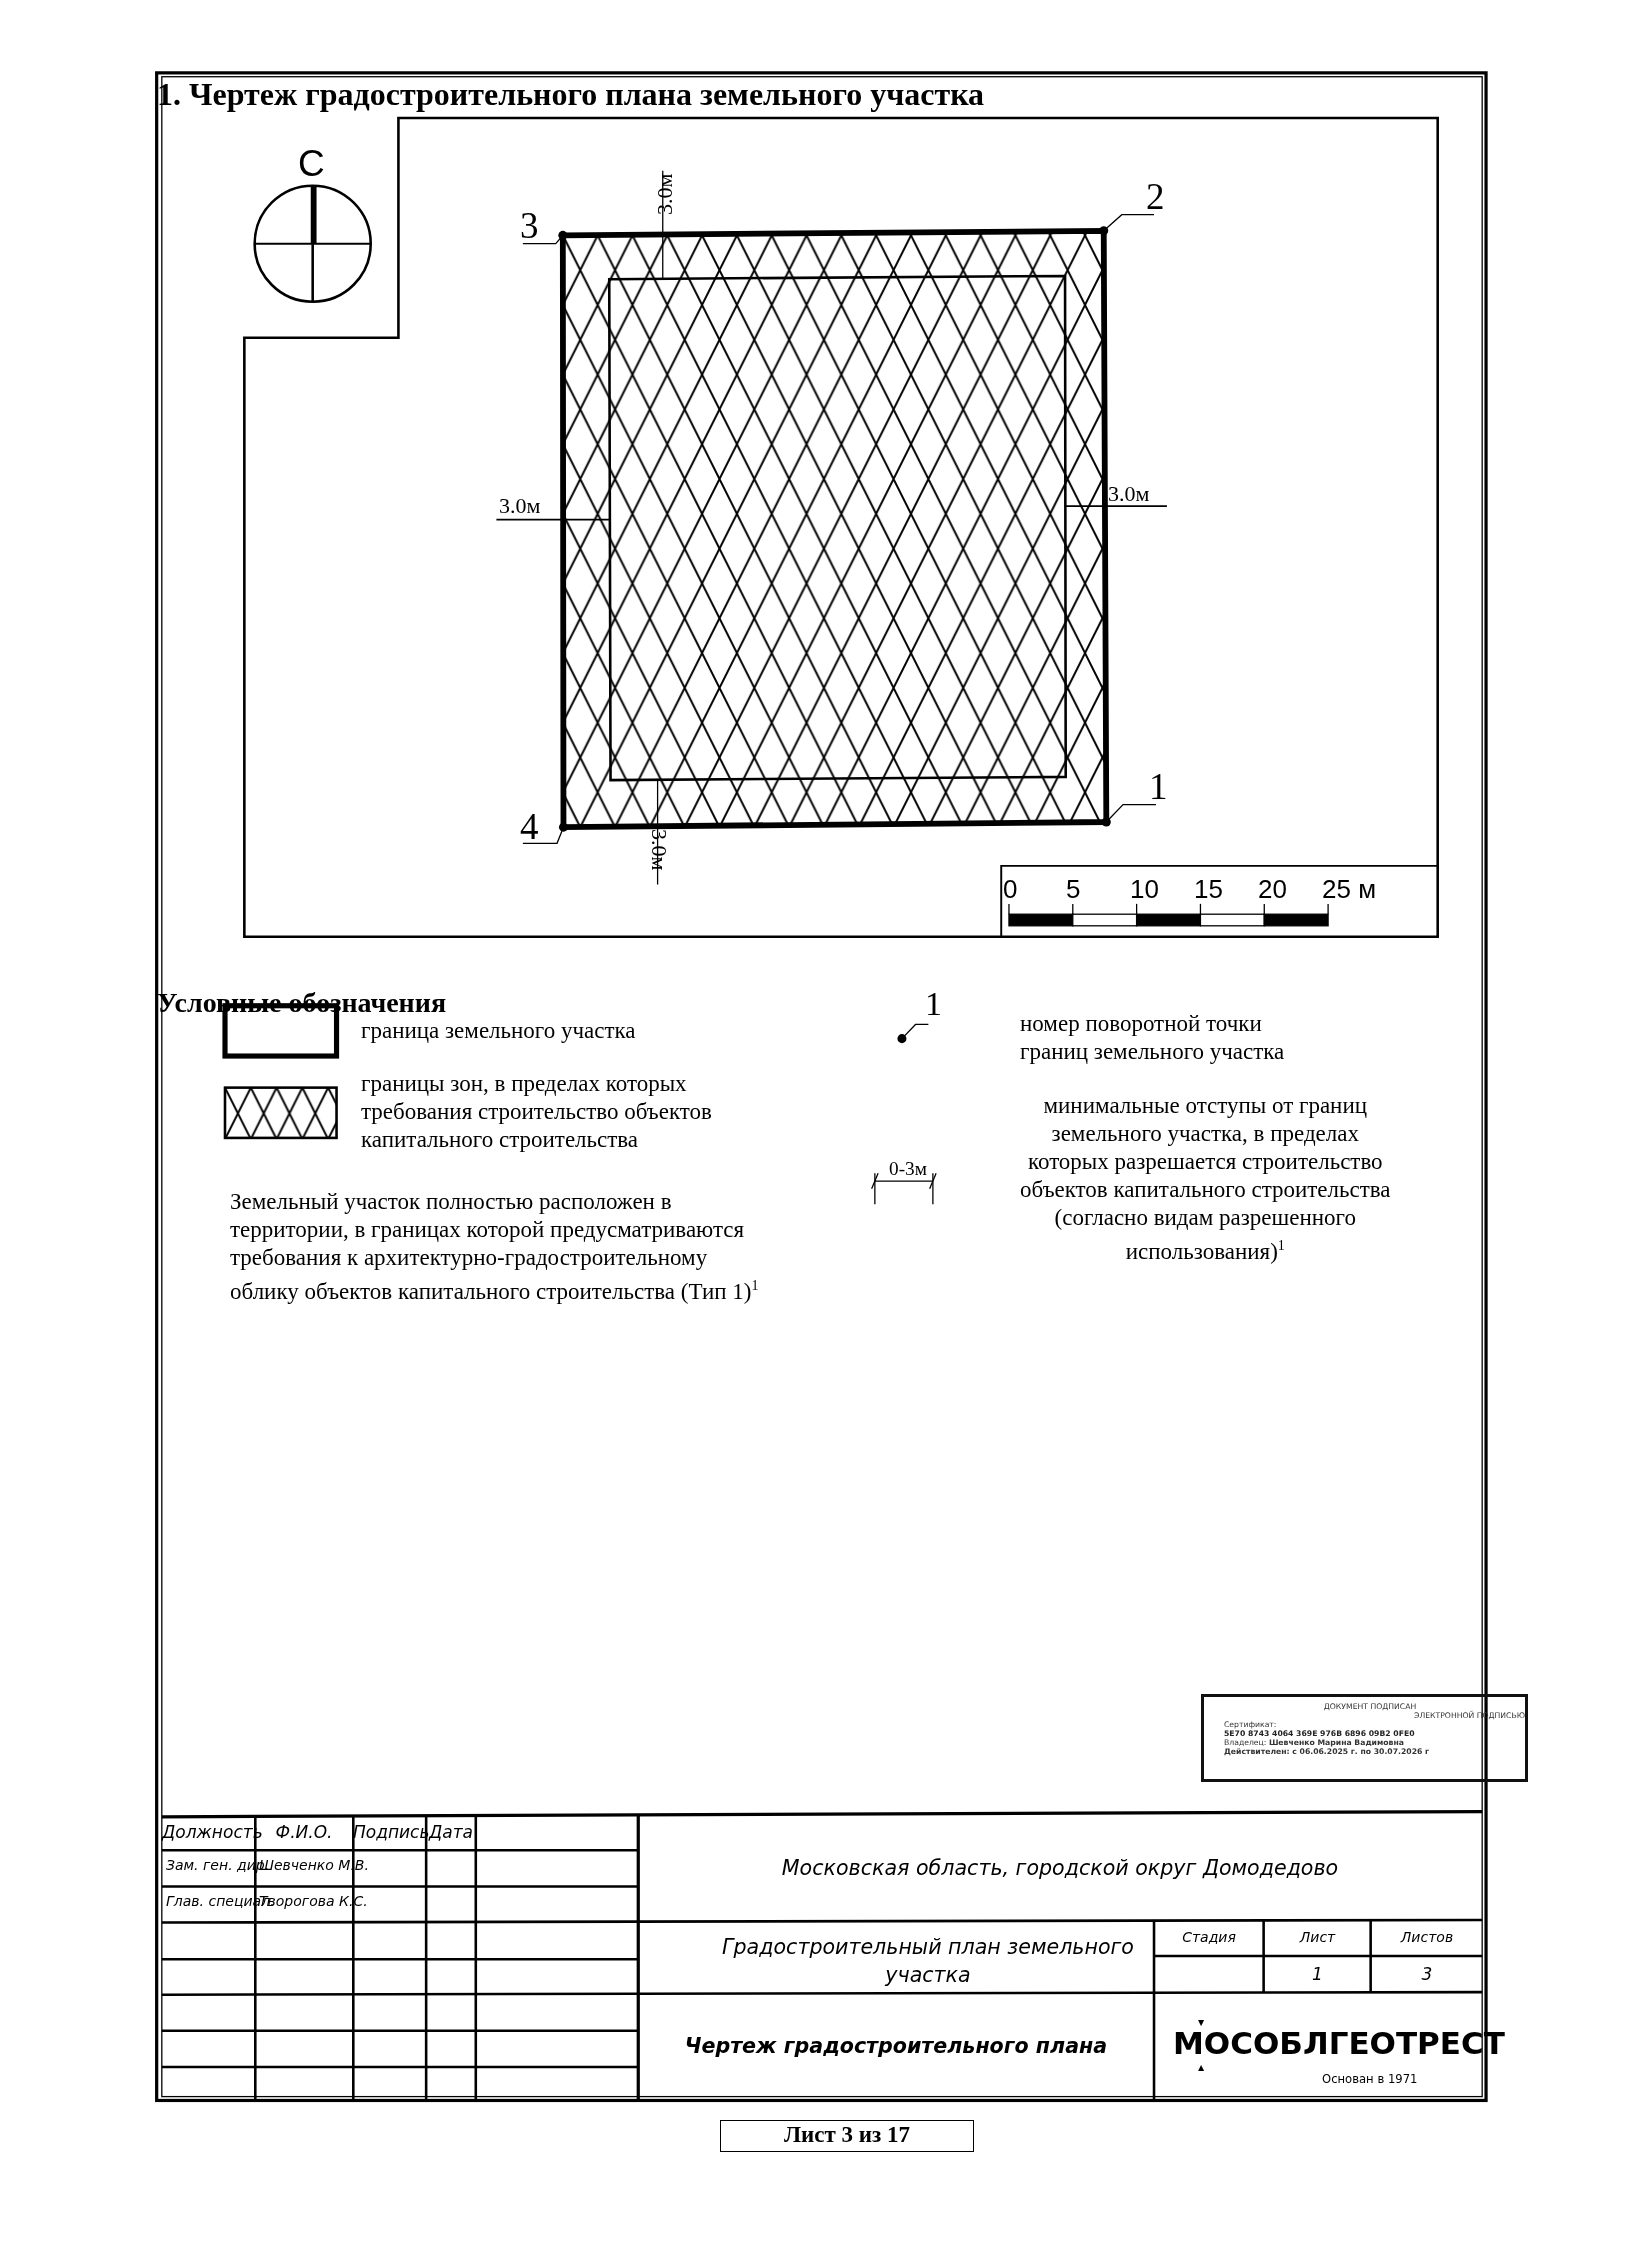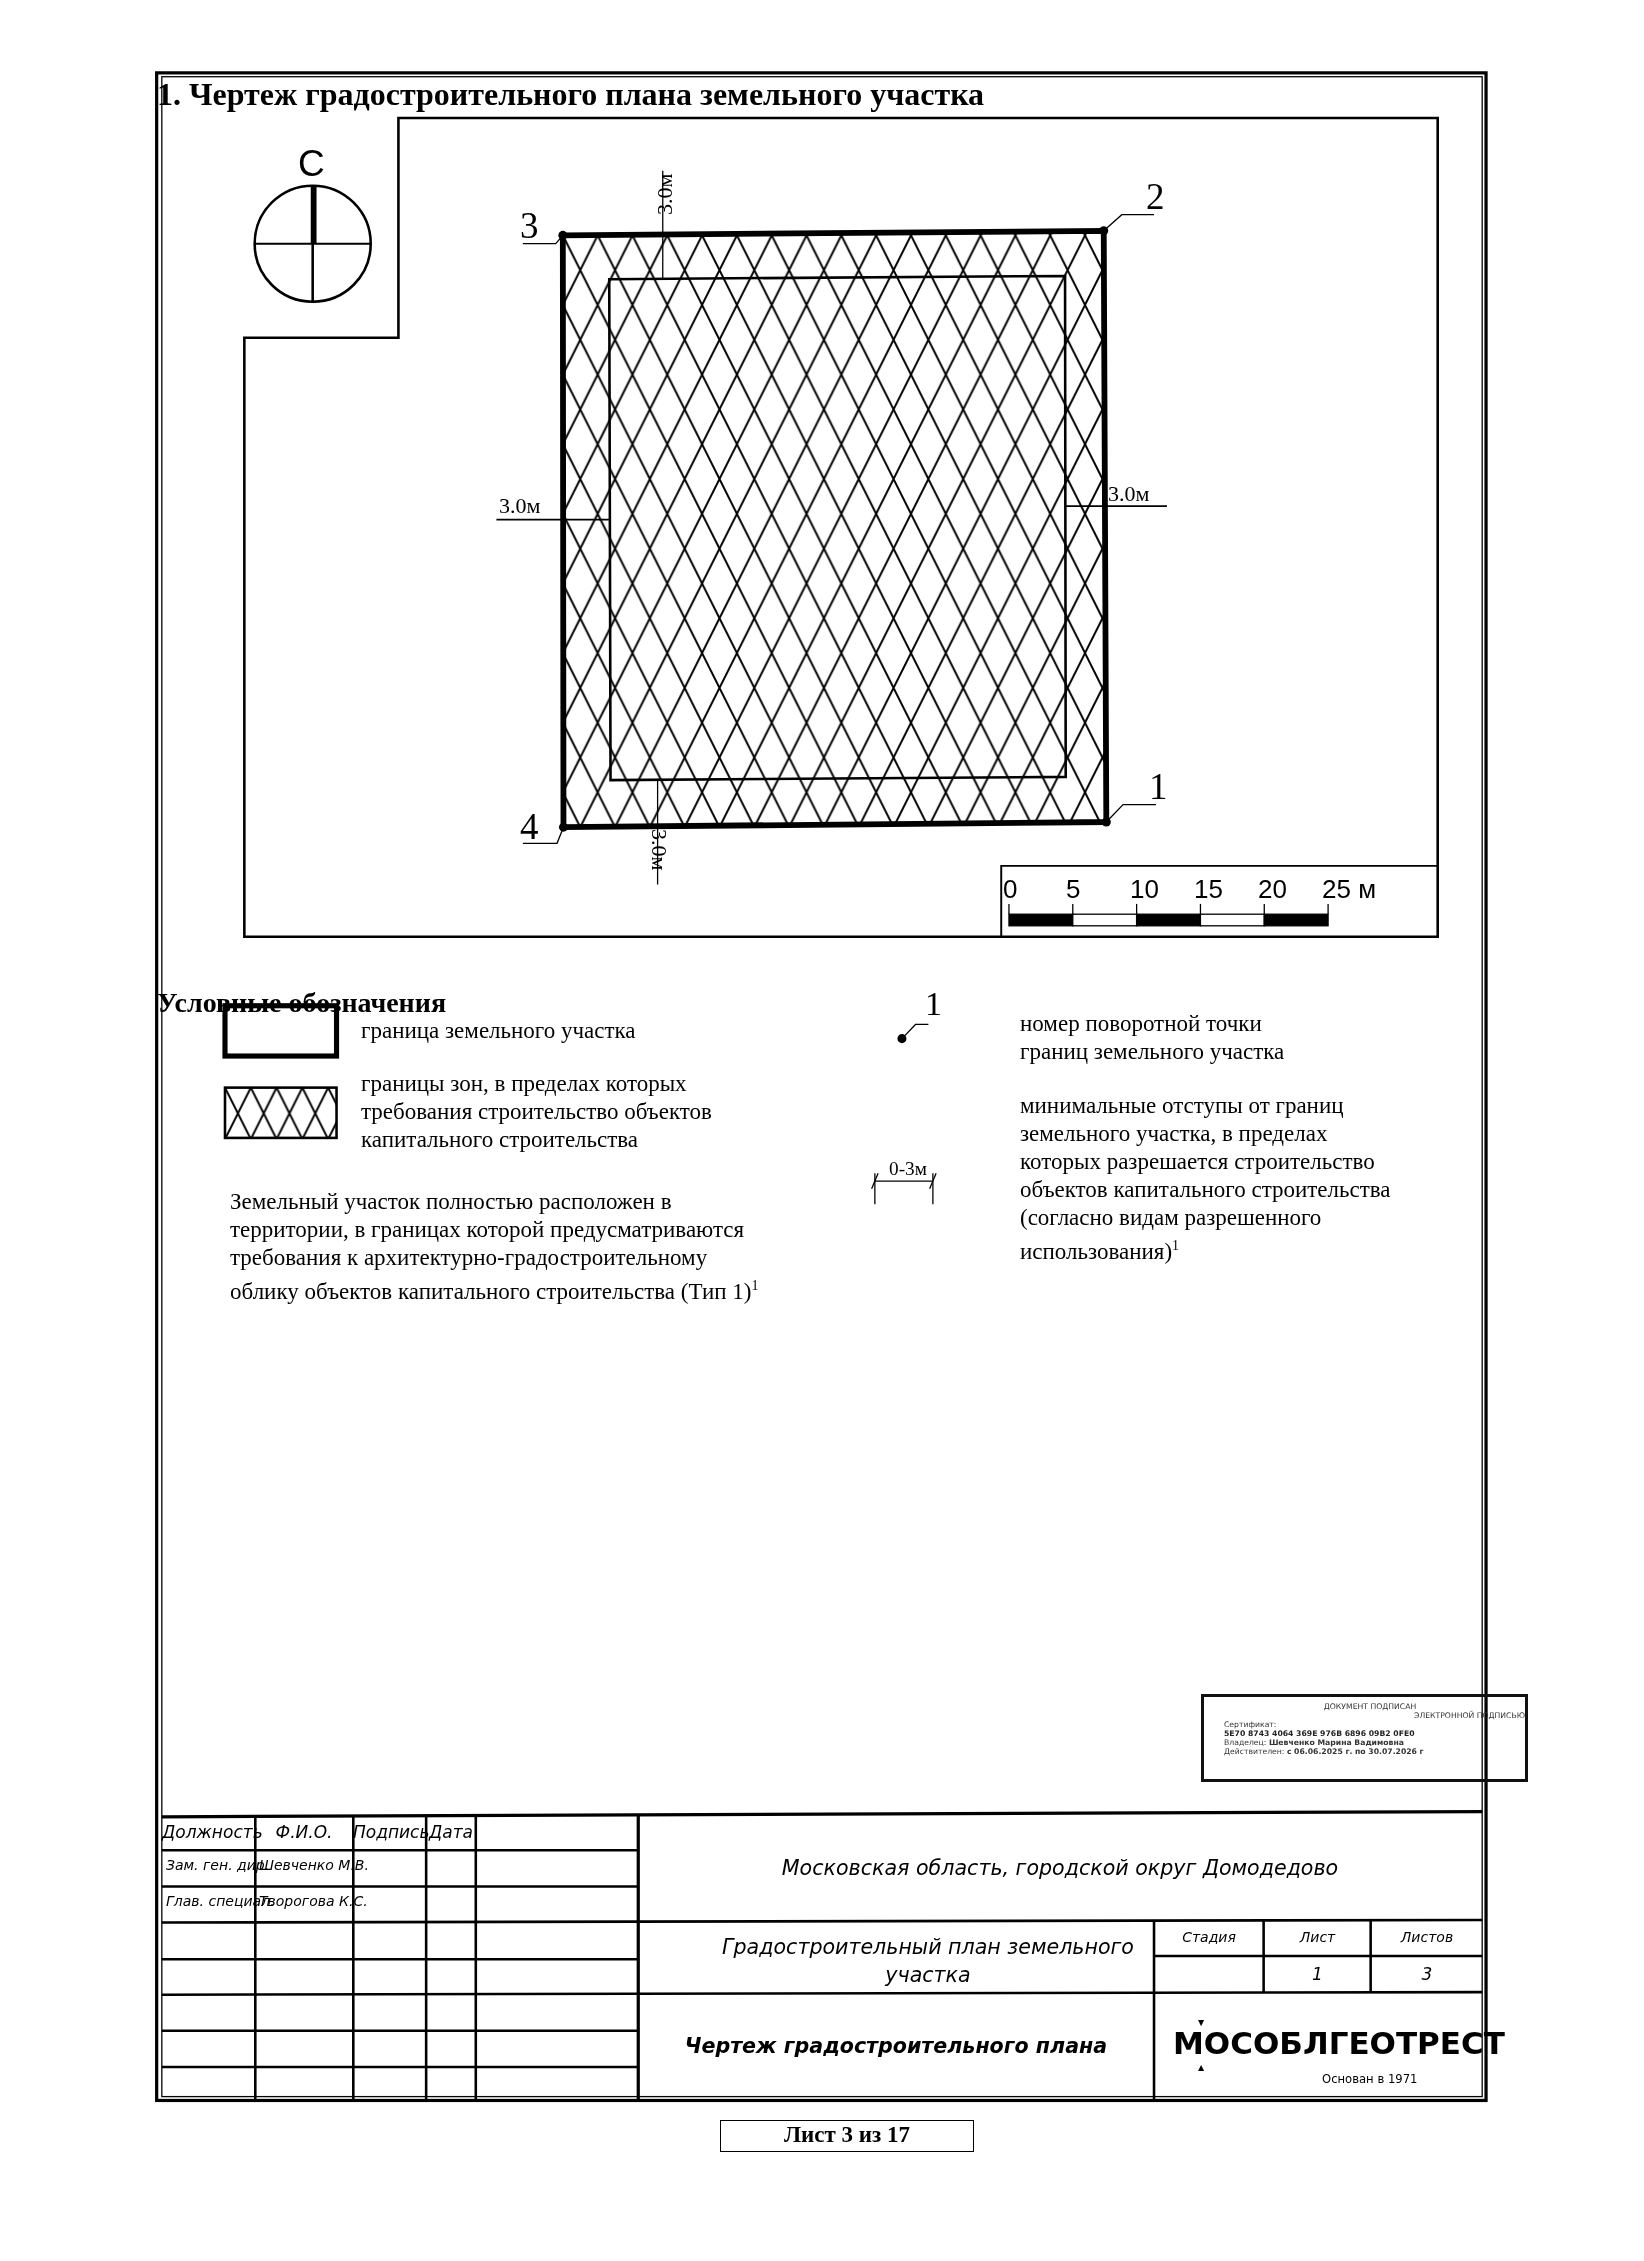--- a/index.html
+++ b/index.html
@@ -159,21 +159,21 @@
   <div>капитального строительства</div>
 </div>
 
 <div class="abs" style="left:925px; top:985px; font-size:34px;">1</div>
 <div class="abs serif-txt" style="left:1020px; top:1010px;">
   <div>номер поворотной точки</div>
   <div>границ земельного участка</div>
 </div>
 
 <div class="abs" style="left:889px; top:1158px; font-size:19.3px;">0-3м</div>
-<div class="abs serif-txt" style="left:1020px; top:1092px;">
+<div class="abs serif-txt" style="left:1020px; top:1092px;text-align:center;">
   <div>минимальные отступы от границ</div>
   <div>земельного участка, в пределах</div>
   <div>которых разрешается строительство</div>
   <div>объектов капитального строительства</div>
   <div>(согласно видам разрешенного</div>
   <div><span>использования)</span><sup style="font-size:14px;">1</sup></div>
 </div>
 
 <div class="abs serif-txt" style="left:230px; top:1188px;">
   <div>Земельный участок полностью расположен в</div>
@@ -181,21 +181,21 @@
   <div>требования к архитектурно-градостроительному</div>
   <div><span>облику объектов капитального строительства (Тип 1)</span><sup style="font-size:14px;">1</sup></div>
 </div>
 
 <div class="abs stamp">
   <div style="text-align:center; font-size:7.7px; margin-top:5.2px;">ДОКУМЕНТ ПОДПИСАН</div>
   <div style="text-align:right; font-size:7.7px;">ЭЛЕКТРОННОЙ ПОДПИСЬЮ</div>
   <div style="font-size:7.7px; margin-left:9px;">Сертификат:</div>
   <div style="font-size:7.7px; margin-left:9px; font-weight:bold; color:#222;">5E70 8743 4064 369E 976B 6896 09B2 0FE0</div>
   <div style="font-size:7.7px; margin-left:9px;"><span>Владелец:</span> <b>Шевченко Марина Вадимовна</b></div>
-  <div style="font-size:7.7px; margin-left:9px;"><span>Действителен:</span> <b>с 06.06.2025 г. по 30.07.2026 г</b></div>
+  <div style="font-size:7.7px; margin-left:9px;font-weight:bold;"><span>Действителен:</span> <b>с 06.06.2025 г. по 30.07.2026 г</b></div>
 </div>
 
 <div class="tb tb-c" style="left:162px; width:93px; top:1822px;">Должность</div>
 <div class="tb tb-c" style="left:255px; width:98px; top:1822px;">Ф.И.О.</div>
 <div class="tb tb-c" style="left:353px; width:73px; top:1822px;">Подпись</div>
 <div class="tb tb-c" style="left:426px; width:50px; top:1822px;">Дата</div>
 <div id="tb-rows">
     <div class="tb tb-sm" style="left: 166px; top: 1857px;">Зам. ген. дир.</div>
     <div class="tb tb-sm" style="left: 259px; top: 1857px;">Шевченко М.В.</div>
     <div class="tb tb-sm" style="left: 357px; top: 1857px;"></div>

